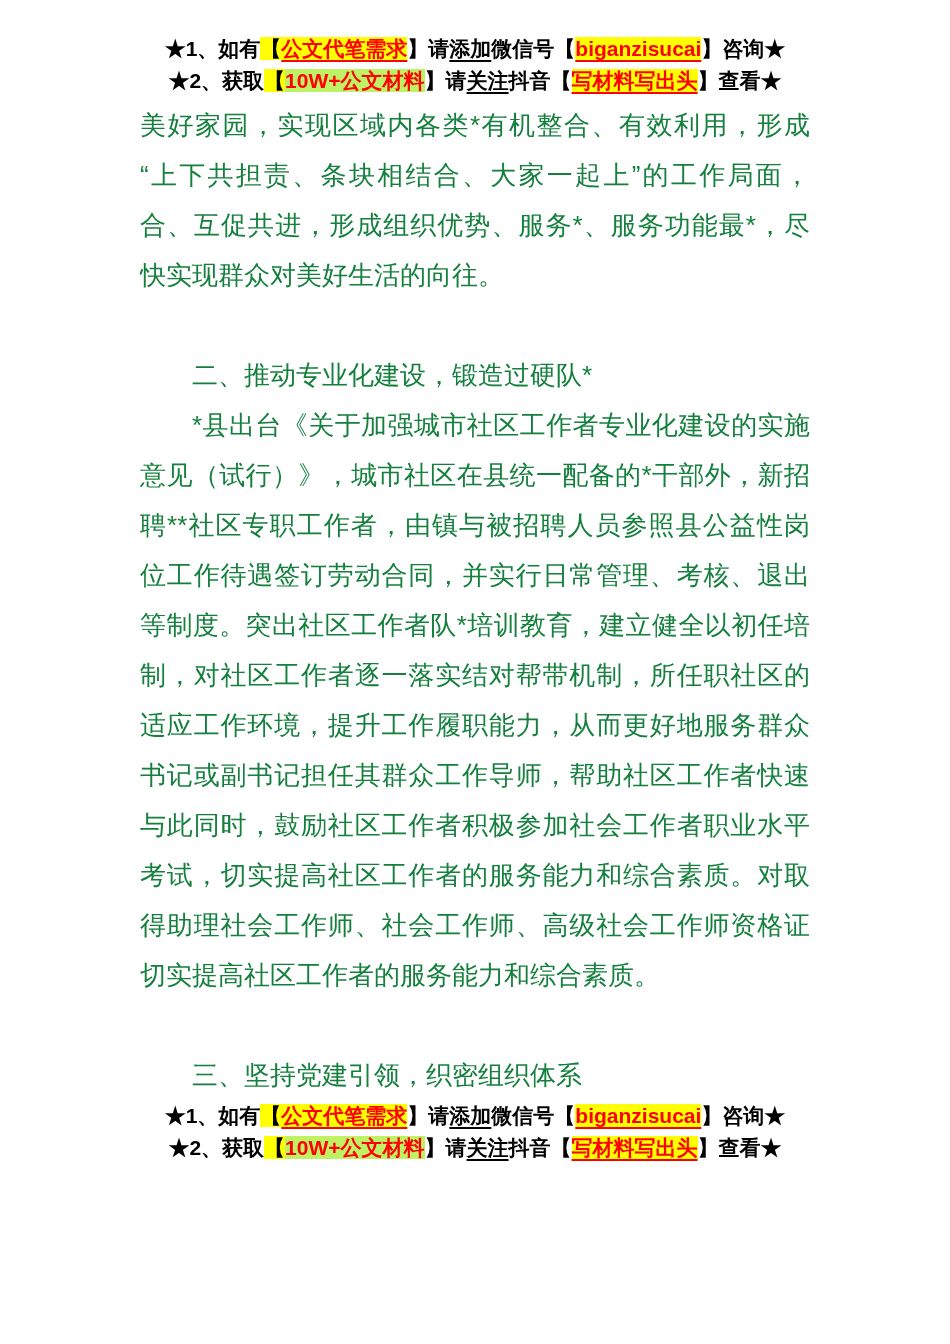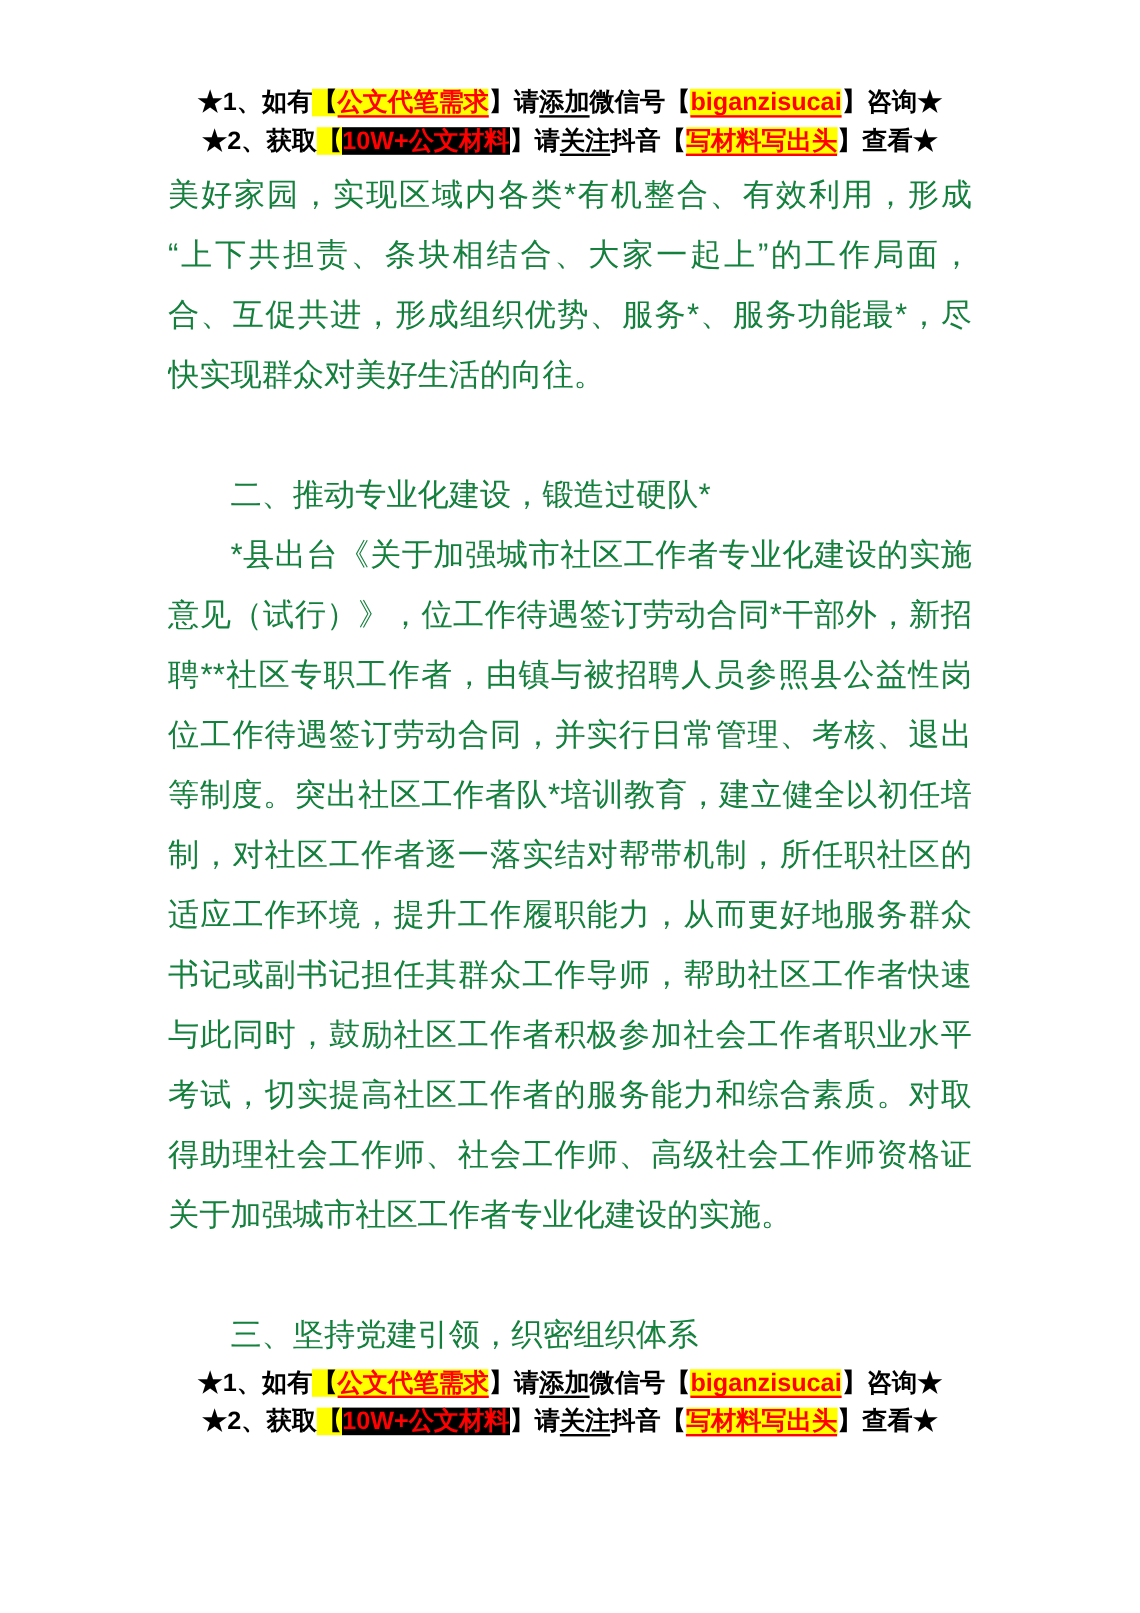--- a/index.html
+++ b/index.html
@@ -2,33 +2,33 @@
 <html><head>
 <meta charset="utf-8">
 <style>
   html,body{margin:0;padding:0;}
   body{
     width:950px;height:1344px;background:#ffffff;
     font-family:"Liberation Sans", sans-serif;
     color:#000;
     overflow:hidden;
   }
-  .page{padding-top:70px;}
+  .page{padding-top:33px;}
   .promo{
     text-align:center;
     font-size:21px;
     font-weight:bold;
     line-height:32px;
     color:#000;
     white-space:nowrap;
   }
   .promo-line span{white-space:nowrap;}
   .seg-plain{color:#000;}
   .seg-bracket-highlight{background:#FFFF00;color:#000;}
-  .seg-red-highlight{background:#000000;color:#FF0000;}
+  .seg-red-highlight{background:#bef264;color:#FF0000;}
   .seg-red-highlight-underline{
     background:#FFFF00;color:#FF0000;
     text-decoration:underline;
     text-decoration-thickness:2px;
     text-underline-offset:4px;
   }
   .seg-underline{
     color:#000;
     text-decoration:underline;
     text-decoration-thickness:2px;
@@ -68,31 +68,31 @@
   <div class="content">
       <div class="paragraph">
         <div class="line">美好家园，实现区域内各类*有机整合、有效利用，形成</div>
         <div class="line">“上下共担责、条块相结合、大家一起上”的工作局面，</div>
         <div class="line">合、互促共进，形成组织优势、服务*、服务功能最*，尽</div>
         <div class="line last">快实现群众对美好生活的向往。</div>
       </div>
       <div class="heading">二、推动专业化建设，锻造过硬队*</div>
       <div class="paragraph">
         <div class="line indent">*县出台《关于加强城市社区工作者专业化建设的实施</div>
-        <div class="line">意见（试行）》，位工作待遇签订劳动合同*干部外，新招</div>
+        <div class="line">意见（试行）》，城市社区在县统一配备的*干部外，新招</div>
         <div class="line">聘**社区专职工作者，由镇与被招聘人员参照县公益性岗</div>
         <div class="line">位工作待遇签订劳动合同，并实行日常管理、考核、退出</div>
         <div class="line">等制度。突出社区工作者队*培训教育，建立健全以初任培</div>
         <div class="line">制，对社区工作者逐一落实结对帮带机制，所任职社区的</div>
         <div class="line">适应工作环境，提升工作履职能力，从而更好地服务群众</div>
         <div class="line">书记或副书记担任其群众工作导师，帮助社区工作者快速</div>
         <div class="line">与此同时，鼓励社区工作者积极参加社会工作者职业水平</div>
         <div class="line">考试，切实提高社区工作者的服务能力和综合素质。对取</div>
         <div class="line">得助理社会工作师、社会工作师、高级社会工作师资格证</div>
-        <div class="line last">关于加强城市社区工作者专业化建设的实施。</div>
+        <div class="line last">切实提高社区工作者的服务能力和综合素质。</div>
       </div>
       <div class="heading">三、坚持党建引领，织密组织体系</div>
     </div>
   <div class="promo promo-bottom">
       <div class="promo-line"><span class="seg-plain">★1、如有</span><span class="seg-bracket-highlight">【</span><span class="seg-red-highlight-underline">公文代笔需求</span><span class="seg-plain">】请</span><span class="seg-underline">添加</span><span class="seg-plain">微信号【</span><span class="seg-red-highlight-underline">biganzisucai</span><span class="seg-plain">】咨询★</span></div>
       <div class="promo-line"><span class="seg-plain">★2、获取</span><span class="seg-bracket-highlight">【</span><span class="seg-red-highlight">10W+公文材料</span><span class="seg-plain">】请</span><span class="seg-underline">关注</span><span class="seg-plain">抖音【</span><span class="seg-red-highlight-underline">写材料写出头</span><span class="seg-plain">】查看★</span></div>
     </div>
 </div>
 
 </body></html>

